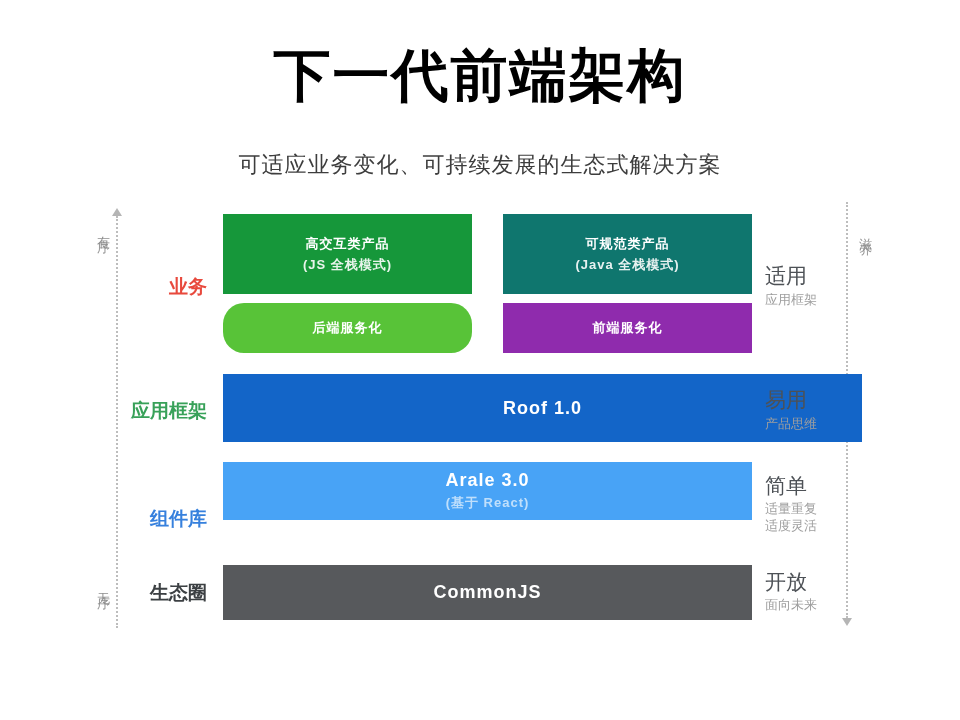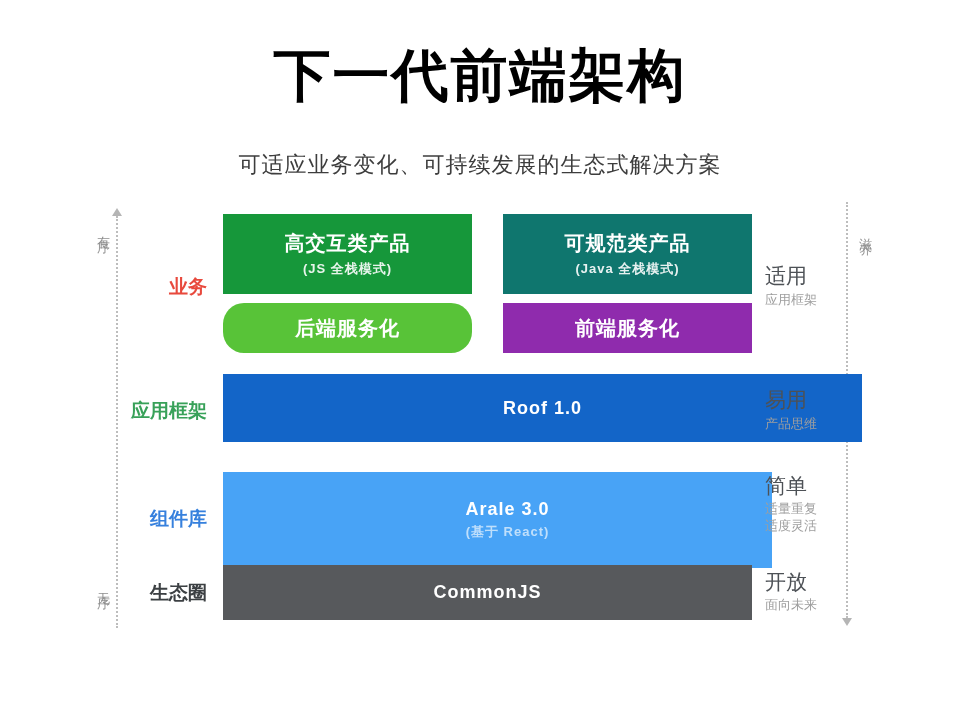--- a/index.html
+++ b/index.html
@@ -29,21 +29,21 @@
   
   .row-label {
     position:absolute; left:95px; width:112px; text-align:right;
     font-size:19px; font-weight:600;
   }
   
   .box {
     position:absolute; display:flex; flex-direction:column;
     align-items:center; justify-content:center; color:#fff; text-align:center;
   }
-  .box-title { font-size:20px; font-weight:bold; letter-spacing:1px; }
+  .box-title { font-size:13px; font-weight:bold; letter-spacing:1px; }
   .box-title.lg { font-size:18px; }
   .box-sub { font-size:13px; font-weight:bold; margin-top:3px; opacity:.9; letter-spacing:1px; }
   .box-sub.faded { opacity:.65; }
   
   .cap-title { position:absolute; left:765px; font-size:21px; color:#4d5156; }
   .cap-sub   { position:absolute; left:765px; font-size:13px; color:#9e9e9e; }
 </style>
 </head>
 <body>
 
@@ -79,21 +79,21 @@
     <span class="box-title">后端服务化</span>
   </div>
   <div class="box" style="left: 503px; top: 303px; width: 249px; height: 50px; background-color: rgb(143, 43, 173);">
     <span class="box-title">前端服务化</span>
   </div>
 
   <div class="box" style="left: 223px; top: 374px; width: 639px; height: 68px; background-color: rgb(19, 101, 200);">
     <span class="box-title lg">Roof 1.0</span>
   </div>
 
-  <div class="box" style="left: 223px; top: 472px; width: 529px; height: 96px; background-color: rgb(72, 163, 246); padding-left: 20px;">
+  <div class="box" style="left: 223px; top: 462px; width: 529px; height: 58px; background-color: rgb(72, 163, 246);">
     <span class="box-title lg">Arale 3.0</span>
     <span class="box-sub faded">(基于 React)</span>
   </div>
 
   <div class="box" style="left: 223px; top: 565px; width: 529px; height: 55px; background-color: rgb(87, 89, 92);">
     <span class="box-title lg">CommonJS</span>
   </div>
 
   <div class="cap-title" style="top:262px;">适用</div>
   <div class="cap-sub" style="top:291px;">应用框架</div>

